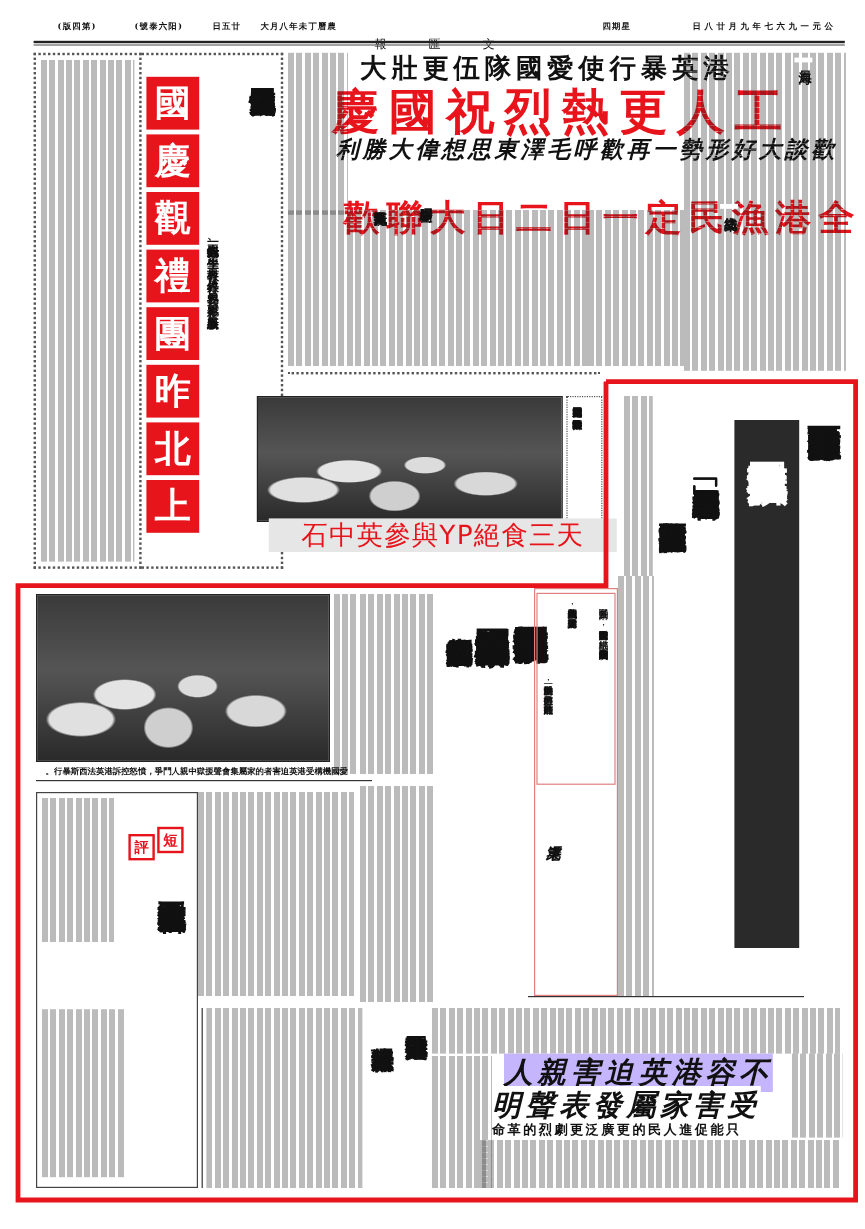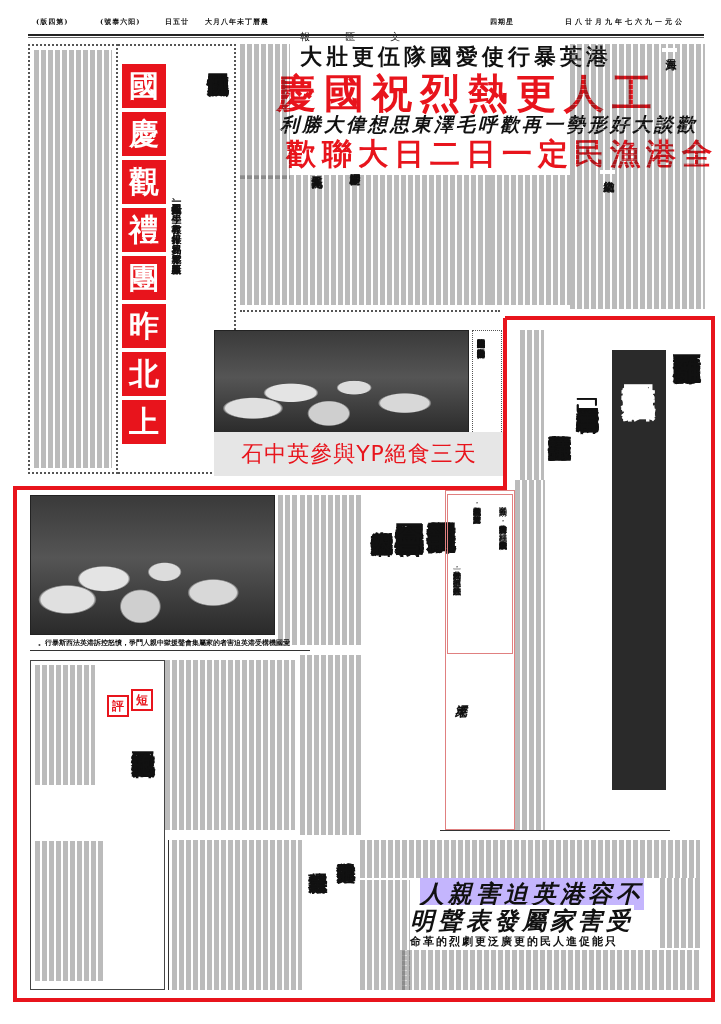--- a/index.html
+++ b/index.html
@@ -5,38 +5,38 @@
   * { box-sizing: border-box; margin: 0; padding: 0; }
   html, body { width: 721px; height: 1024px; background: #ffffff; overflow: hidden; }
   body { position: relative; font-family: "DejaVu Serif", serif; color: #111; }
 
   .abs { position: absolute; }
   .vert { writing-mode: vertical-rl; text-orientation: upright; }
   .serif { font-family: "DejaVu Serif", "Liberation Serif", serif; }
 
   
   .mast { left: 30px; top: 12px; width: 670px; height: 22px; display: flex; align-items: center; font-size: 7px; letter-spacing: 1px; }
-  .mast .seg { position: absolute; top: 5px; white-space: nowrap; font-weight: bold; }
+  .mast .seg { position: absolute; top: 5px; white-space: nowrap; font-weight: bold; margin-left: 12px; }
   .mast .paper { font-size: 10px; letter-spacing: 16px; top: 18px; font-weight: 400; }
   .rule { left: 28px; top: 34px; width: 676px; height: 2px; background: #222; }
   .rule2 { left: 28px; top: 37px; width: 676px; height: 1px; background: #666; }
 
   
   .txt { background-image:
       repeating-linear-gradient(90deg, rgba(30,30,30,.55) 0 5px, transparent 5px 7px),
       repeating-linear-gradient(0deg, transparent 0 4px, rgba(255,255,255,.85) 4px 5px);
     opacity: .55; }
 
   .dotted-box { border: 2px dotted #555; }
 
   
   .h-kicker { font-size: 22px; font-weight: 900; letter-spacing: 4px; color: #111; white-space: nowrap; }
   .h-red-big { font-size: 40px; font-weight: 900; color: #e8141c; letter-spacing: 8px; white-space: nowrap; }
   .h-sub { font-size: 19px; font-weight: 900; color: #111; letter-spacing: 3px; white-space: nowrap; font-style: italic; }
-  .h-red-mid { font-size: 30px; font-weight: 900; color: #e8141c; letter-spacing: 6px; white-space: nowrap; }
+  .h-red-mid { font-size: 30px; font-weight: 900; color: #e8141c; letter-spacing: 6px; white-space: nowrap; margin-top: 28px; }
 
   
   .red-block { background: #e8141c; color: #fff; width: 44px; height: 44px; display: flex; align-items: center; justify-content: center; font-size: 30px; font-weight: 900; margin-bottom: 4px; }
 
   
   .photo { background:
       radial-gradient(ellipse at 30% 60%, #e4e4e4 0 10%, transparent 11%),
       radial-gradient(ellipse at 55% 55%, #dcdcdc 0 8%, transparent 9%),
       radial-gradient(ellipse at 75% 70%, #d8d8d8 0 9%, transparent 10%),
       radial-gradient(ellipse at 15% 75%, #e0e0e0 0 9%, transparent 10%),
@@ -101,21 +101,21 @@
 <div class="abs txt" style="left:490px; top:175px; width:80px; height:130px"></div>
 <div class="abs txt" style="left:570px; top:44px; width:135px; height:265px"></div>
 <div class="abs vert serif" style="left:662px; top:48px; font-size:11px; font-weight:900; background:#fff; padding:2px 0">海員</div>
 <div class="abs vert serif" style="left:600px; top:170px; font-size:11px; font-weight:900; background:#fff; padding:2px 0">紡織染</div>
 <div class="abs" style="left:240px; top:310px; width:260px; height:2px; border-top:2px dotted #555"></div>
 
 <div class="abs photo" style="left:214px; top:330px; width:255px; height:105px"></div>
 <div class="abs dotted-box" style="left:472px; top:330px; width:30px; height:110px; border-width:1px">
   <div class="vert serif" style="font-size:8px; font-weight:bold; height:104px; overflow:hidden; padding:2px">港九同胞國慶觀禮團昨赴京 人士齊集沙咀車站熱烈歡送</div>
 </div>
-<div class="abs overlay-cap" style="left:214px; top:432px; width:290px; height:44px">石中英參與YP絕食三天</div>
+<div class="abs overlay-cap" style="left:224px; top:432px; width:290px; height:28px">石中英參與YP絕食三天</div>
 
 <div class="abs vert h-vert-black serif" style="left:672px; top:333px; font-size:28px; height:330px">赤柱監獄强將百多難友隔離</div>
 <div class="abs vert blackbar serif" style="left:612px; top:350px; width:54px; height:440px">港英擴大迫害我獄中同胞</div>
 <div class="abs vert h-vert-black serif" style="left:576px; top:390px; font-size:23px; height:300px">羅織「發起罷工及絕食」「罪名」策劃新迫害</div>
 <div class="abs vert h-vert-black serif" style="left:548px; top:418px; font-size:23px; height:300px">未被隔離的數百難友立即拒勞役提抗議</div>
 <div class="abs txt" style="left:520px; top:330px; width:24px; height:150px"></div>
 <div class="abs txt" style="left:515px; top:480px; width:30px; height:350px"></div>
 <div class="abs hline" style="left:440px; top:830px; width:230px"></div>
 
 <div class="abs photo" style="left:30px; top:495px; width:245px; height:140px"></div>

